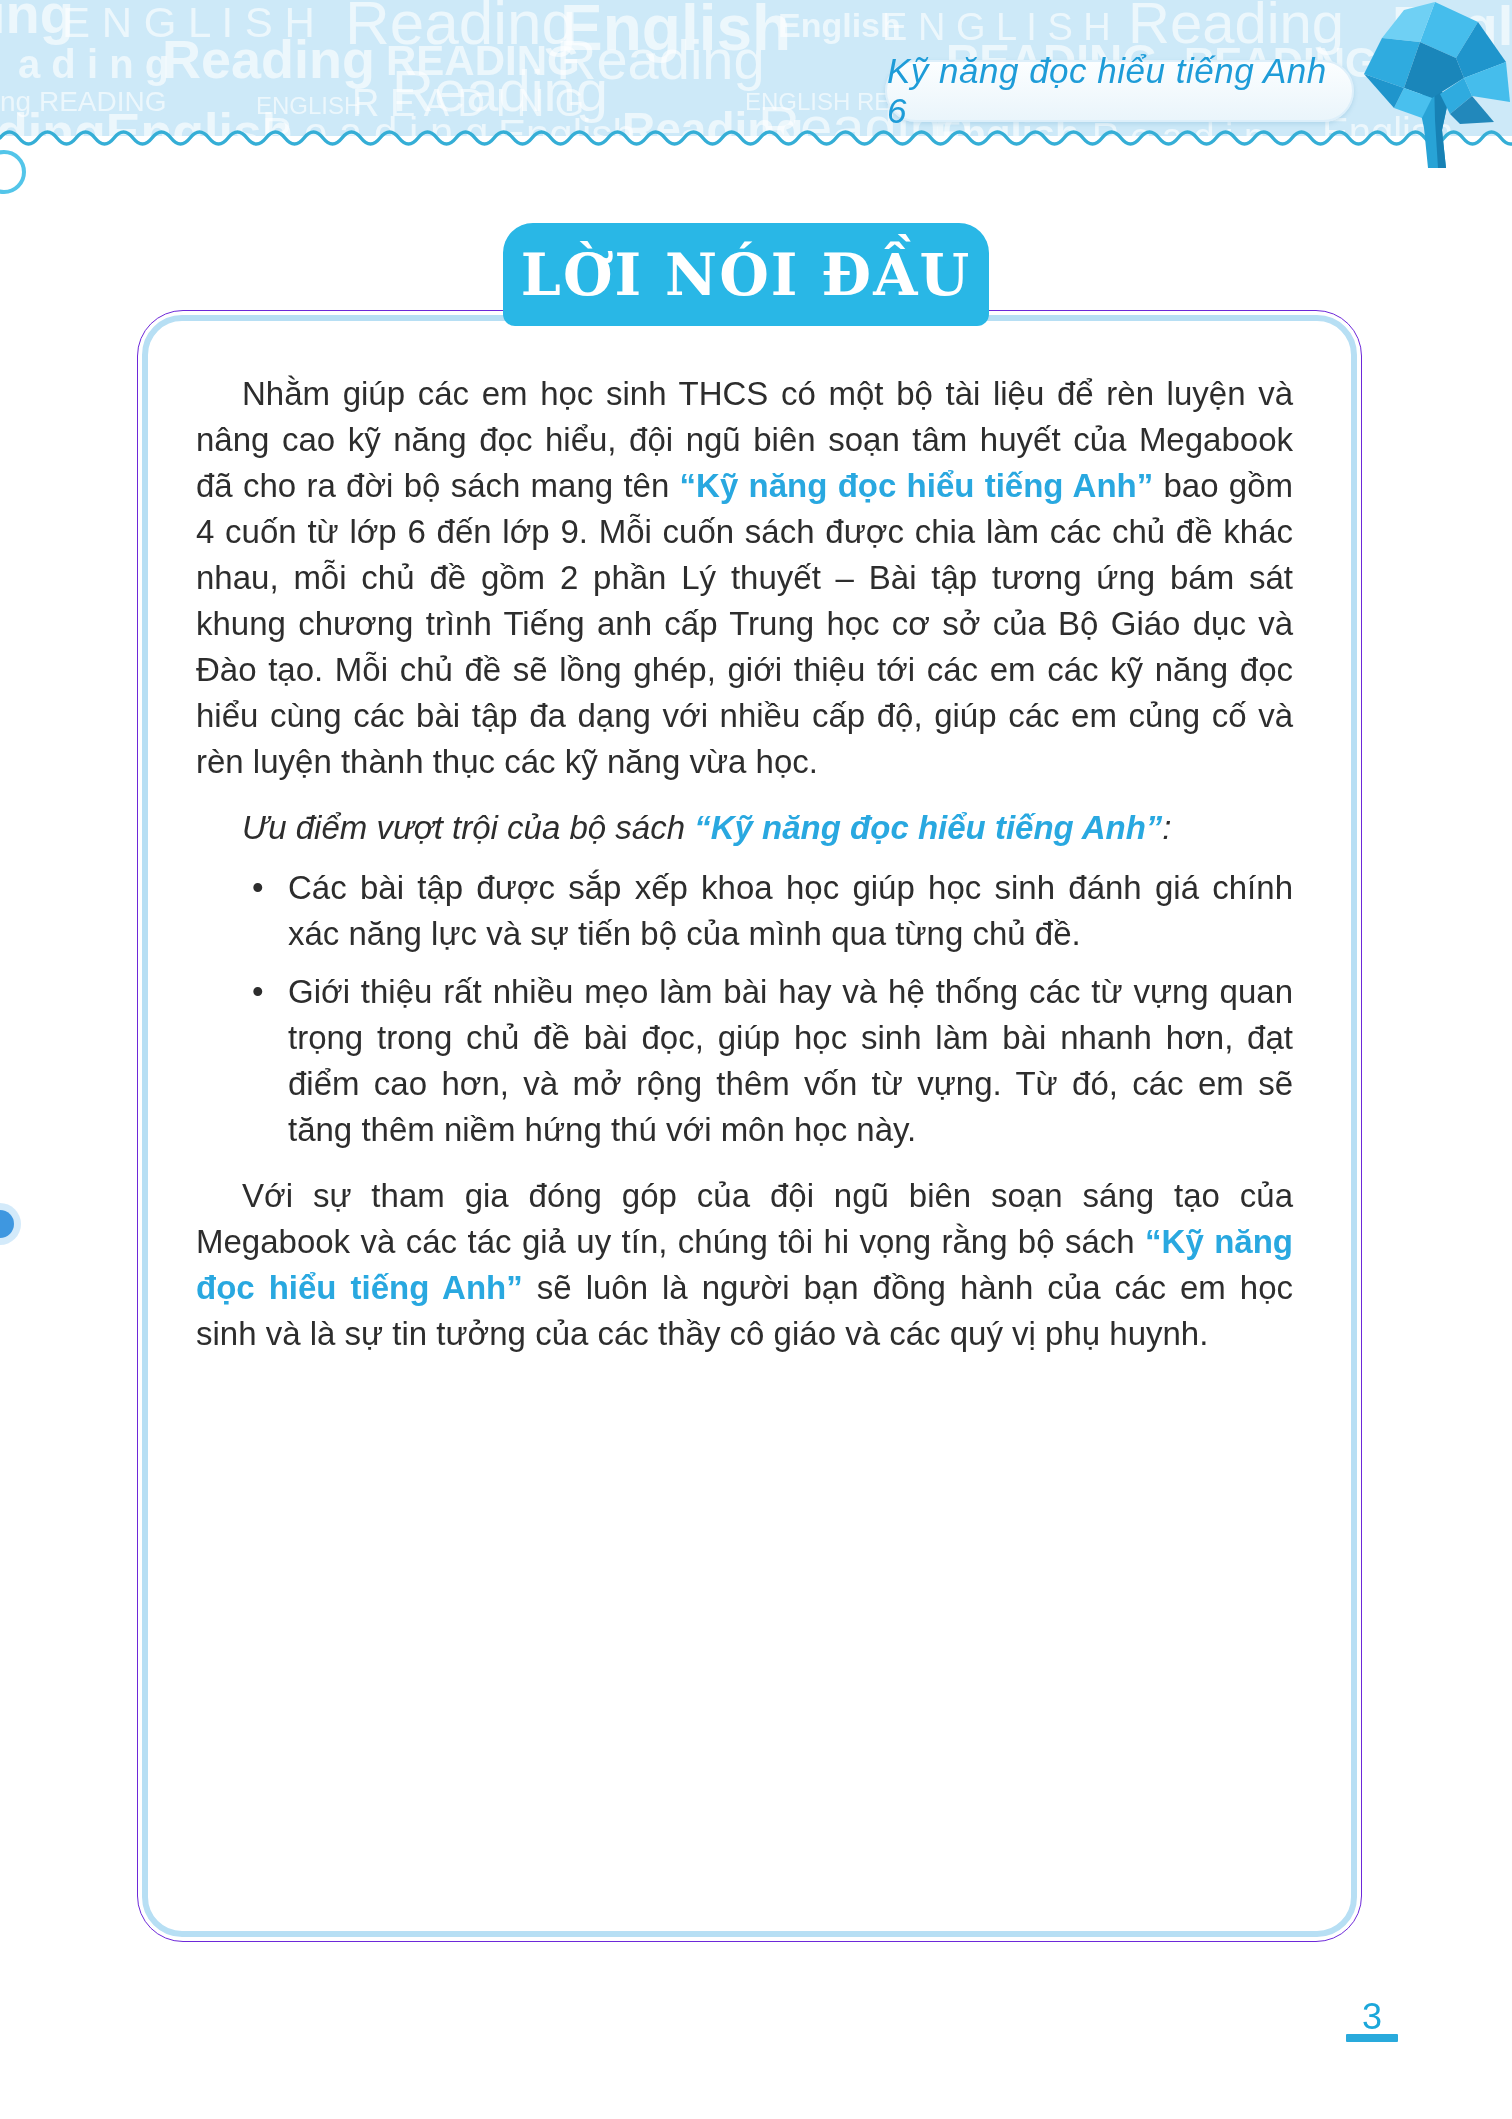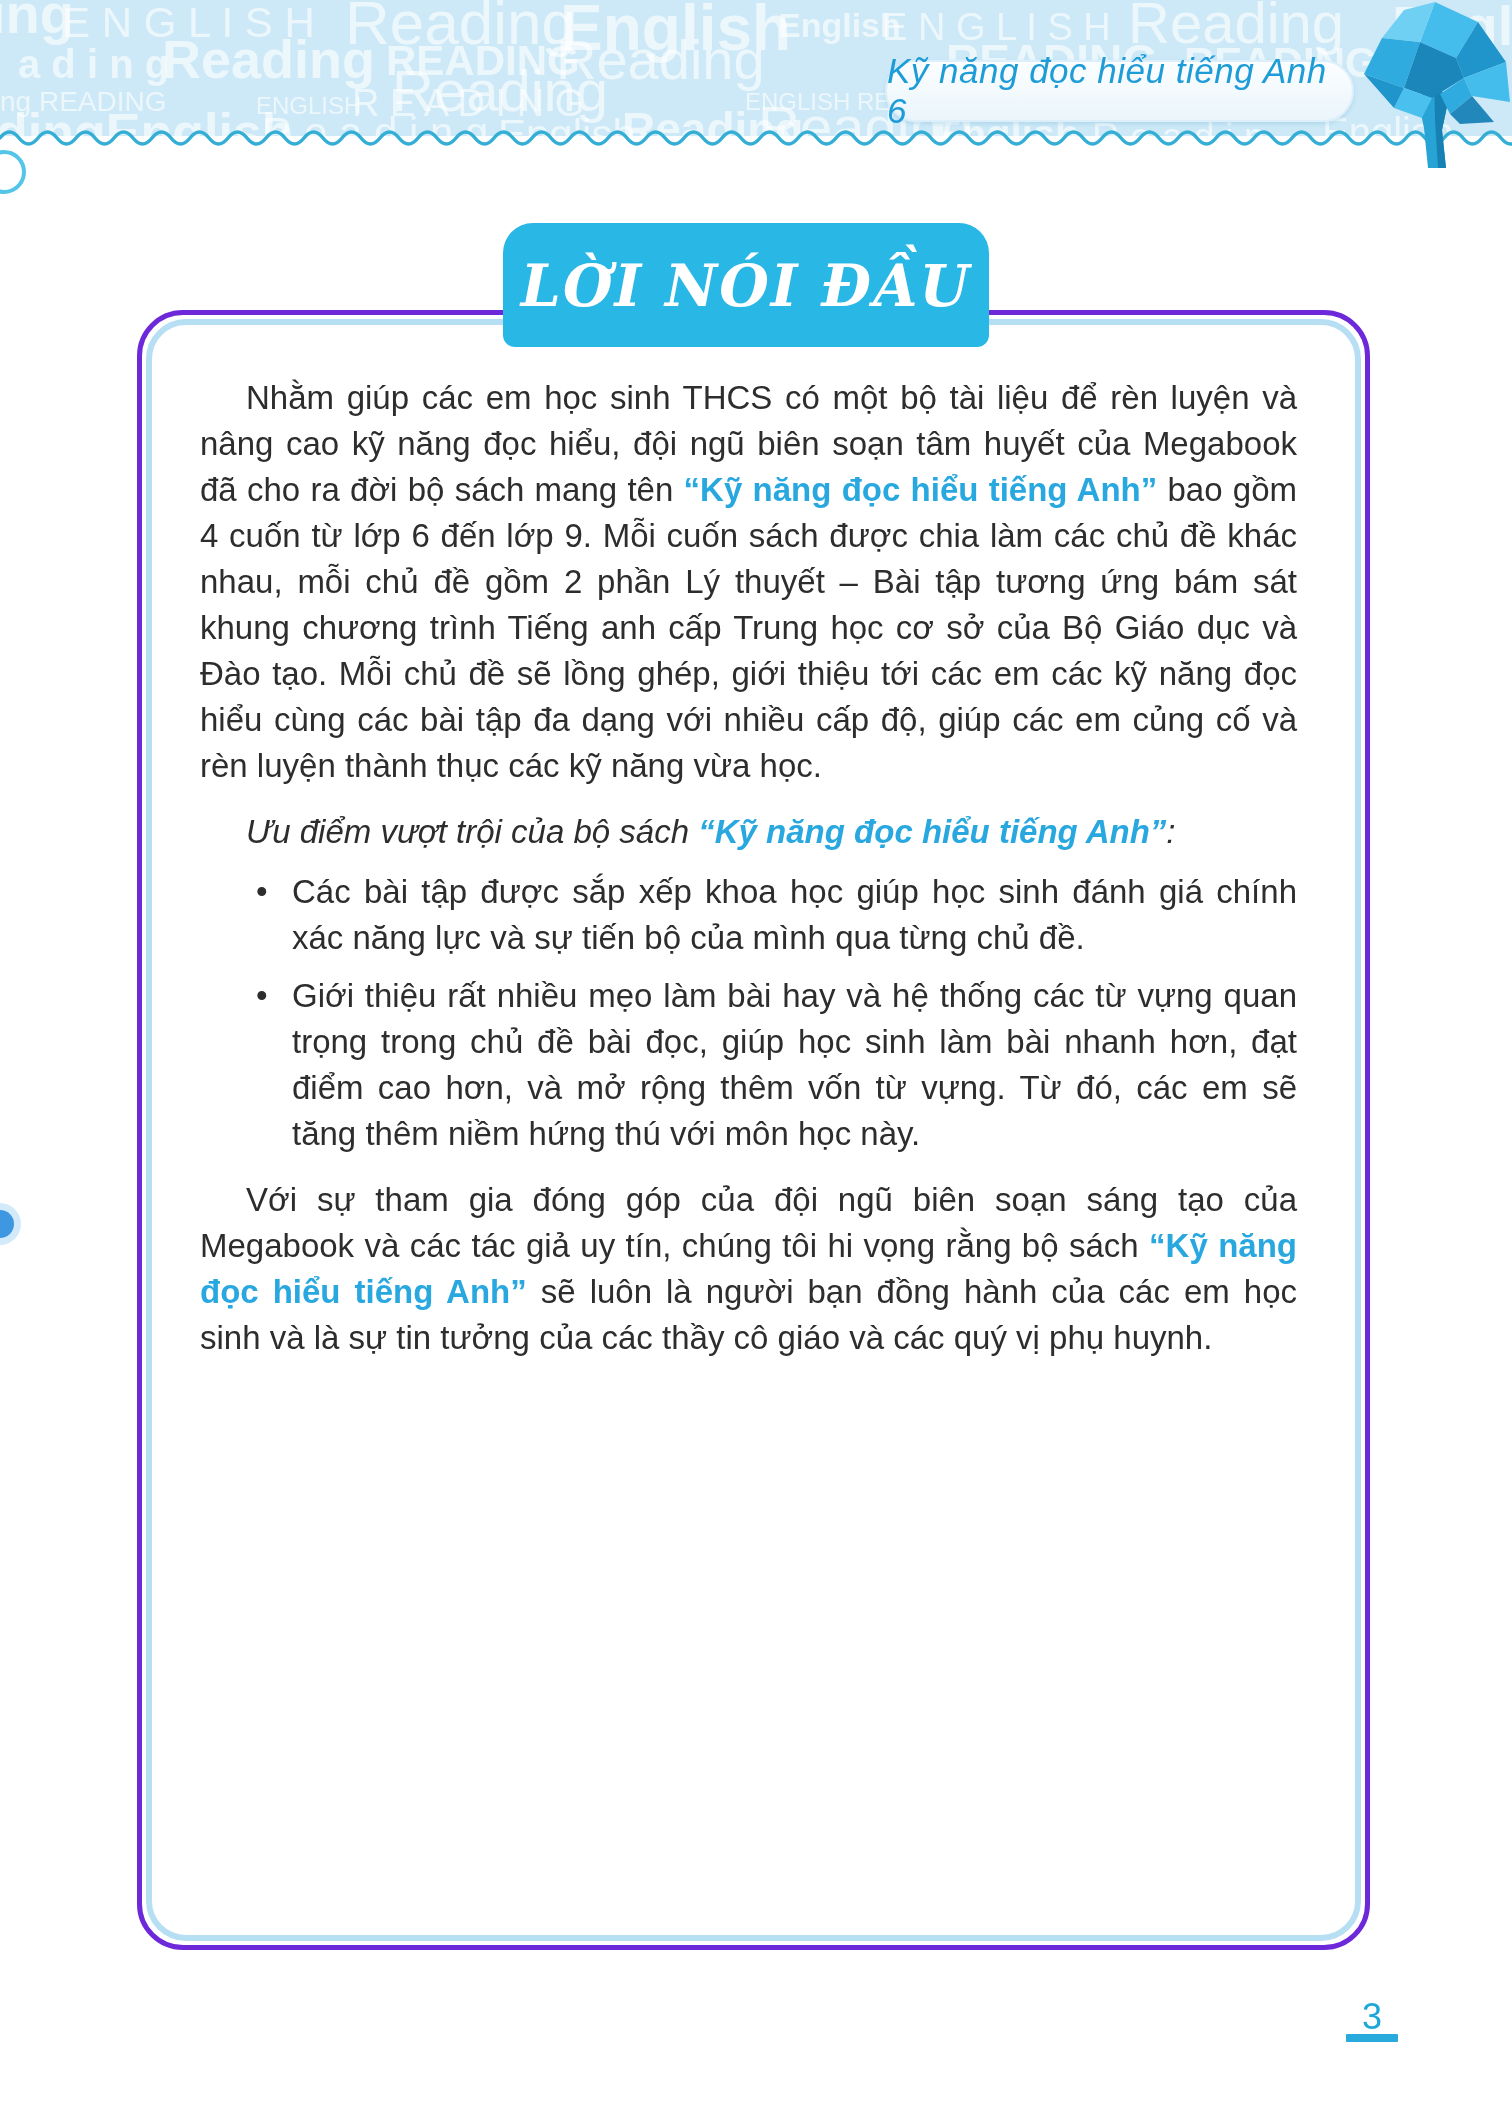--- a/index.html
+++ b/index.html
@@ -25,32 +25,32 @@
     box-shadow:0 2px 4px rgba(90,160,200,.25);
   }
   .badge span{
     color:#1e9cd8;font-size:35px;font-weight:normal;font-style:italic;
     letter-spacing:.5px;
   }
   .tree{position:absolute;right:2px;top:0;z-index:4;}
   .wave{position:absolute;left:0;top:122px;z-index:2;}
   
   .title-box{
-    position:absolute;left:503px;top:223px;width:486px;height:124px;
+    position:absolute;left:503px;top:223px;width:486px;height:103px;
     background:#29b7e6;border-radius:30px 30px 12px 12px;z-index:5;
-    display:flex;align-items:center;justify-content:center;font-style:italic;
+    display:flex;align-items:center;justify-content:center;
   }
   .title-box span{
     color:#ffffff;font-family:"DejaVu Serif",serif;font-weight:bold;
     font-size:57px;letter-spacing:2px;
   }
   
   .content-box{
     position:absolute;left:137px;top:310px;width:1223px;height:1630px;
-    border:5px solid #6d28d9;border-radius:46px;z-index:1;background:#fff;
+    border:1px solid #6d28d9;border-radius:46px;z-index:1;background:#fff;
   }
   .content-box .frame-inner{
     position:absolute;inset:4px;border:6px solid #b7dff4;border-radius:40px;
   }
   .content-text{
     position:absolute;inset:0;padding:60px 68px 0 58px;
     color:#2d2d2d;font-size:33px;line-height:46px;text-align:justify;
   }
   .para{margin:0;}
   .para.indent{text-indent:46px;}

